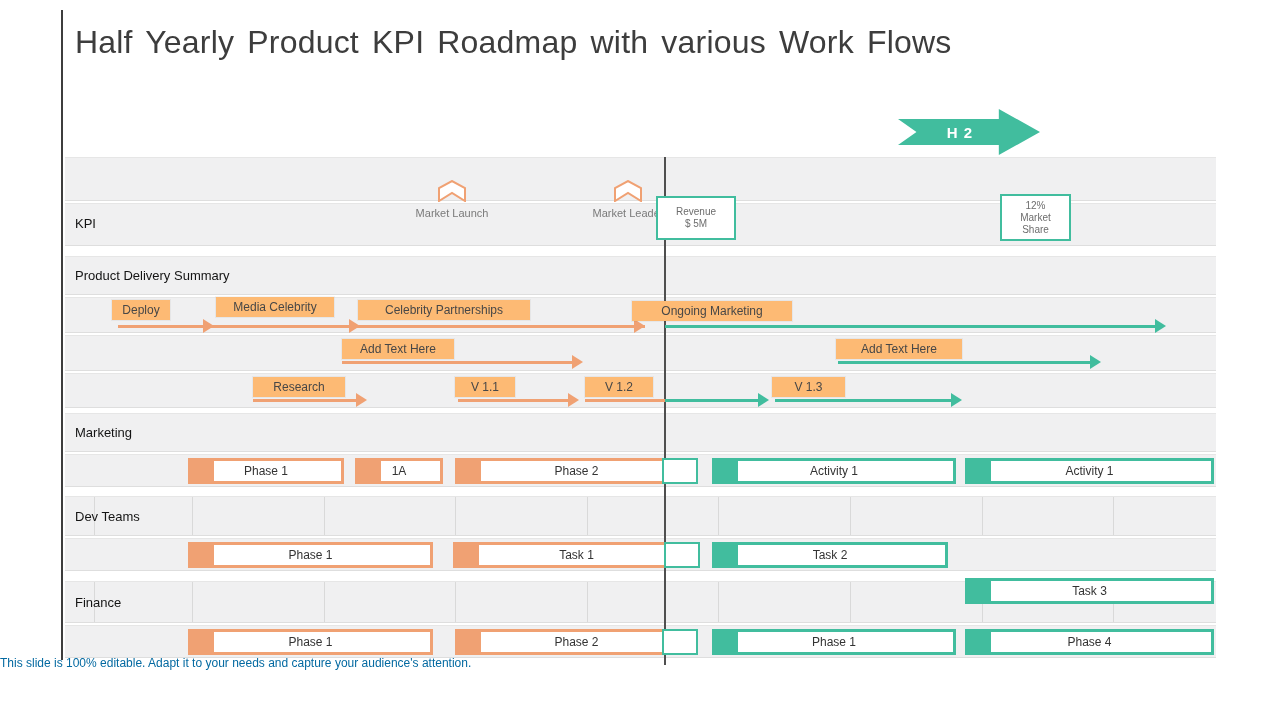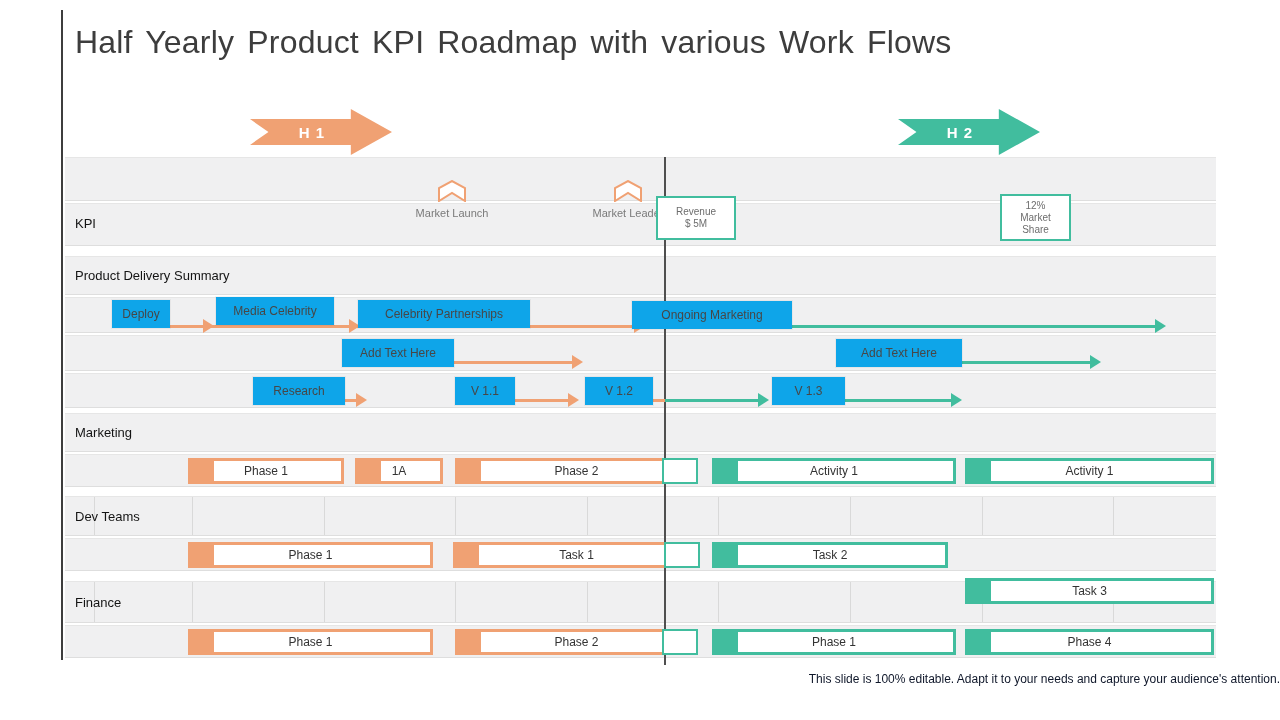--- a/index.html
+++ b/index.html
@@ -38,47 +38,44 @@
              color:#6d6d6d; text-align:center; }
   .kpi-box span { font-size:10px; line-height:12px; display:block; }
 
   
   .flowline { position:absolute; height:3px; }
   .flowline.orange { background:#f0a173; }
   .flowline.teal   { background:#41bd9e; }
   .ahead { position:absolute; width:0; height:0; border-top:7px solid transparent; border-bottom:7px solid transparent; }
   .ahead.orange { border-left:11px solid #f0a173; }
   .ahead.teal   { border-left:11px solid #41bd9e; }
-  .flowlabel { position:absolute; height:28px; background:#0ea5e9; display:flex; align-items:center;
+  .flowlabel { position:absolute; height:20px; background:#fdba74; display:flex; align-items:center;
                justify-content:center; font-size:12px; color:#474747; box-shadow:0 0 0 1px rgba(0,0,0,0.04); }
 
   
   .bar { position:absolute; height:26px; }
   .bar.orange { background:#f0a173; }
   .bar.teal   { background:#41bd9e; }
   .bar .inner { position:absolute; left:26px; top:3px; right:3px; bottom:3px; background:#fff; }
   .bar .tail  { position:absolute; top:0; bottom:0; right:0; width:36px; background:#fff;
                 border:2px solid #41bd9e; box-sizing:border-box; }
   .bar .blabel { position:absolute; inset:0; display:flex; align-items:center; justify-content:center;
                  font-size:12px; color:#333; }
 
-  .footer { position:absolute; left:0; right:0; top:672px; text-align:right; font-size:12px; color:#0f172a; }
+  .footer { position:absolute; left:0; right:0; top:656px; text-align:left; font-size:12px; color:#0369a1; }
 </style>
 </head>
 <body>
 
 <div class="slide">
 
   <div class="left-line"></div>
 
   <h1 class="title">Half Yearly Product KPI Roadmap with various Work Flows</h1>
 
-  <div class="half-arrow orange" style="left:250px; top:109px;">
-    <span>H 1</span>
-  </div>
   <div class="half-arrow teal" style="left:898px; top:109px;">
     <span>H 2</span>
   </div>
 
   <div class="row" style="top:157px; height:44px;"></div>
   <div class="row" style="top:203px; height:43px;"></div>
   <div class="row" style="top:256px; height:39px;"></div>
   <div class="row" style="top:297px; height:36px;"></div>
   <div class="row" style="top:335px; height:36px;"></div>
   <div class="row" style="top:373px; height:35px;"></div>

